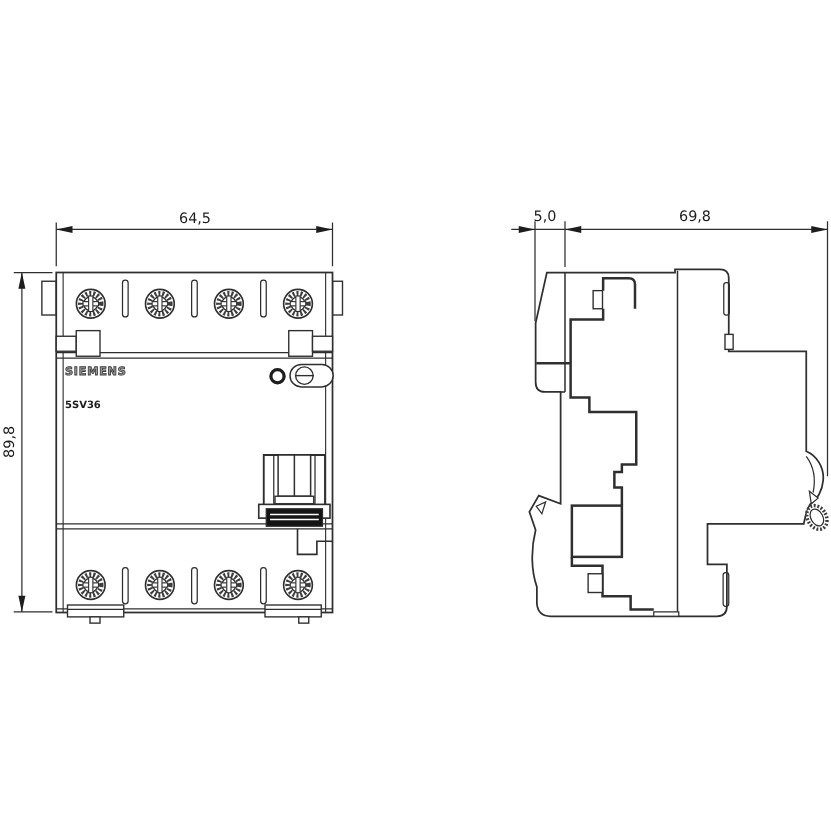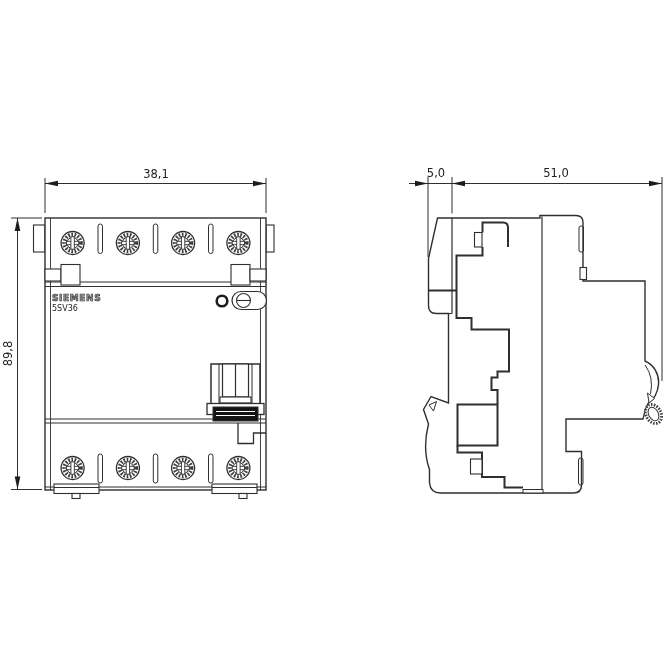--- a/index.html
+++ b/index.html
@@ -24,22 +24,22 @@
     position:absolute;
     left:52px;top:293px;
     font-size:9px;font-weight:bold;letter-spacing:0.6px;
     color:#9a9a9a;
     -webkit-text-stroke:0.7px #3f3f3f;
     line-height:10px;
     text-align:right;
   }
   .model-label{
     position:absolute;
-    left:52px;top:304px;
-    font-size:8px;font-weight:normal;
+    left:52px;top:319px;
+    font-size:8px;font-weight:bold;
     color:#1d1d1d;
     line-height:9px;
   }
 </style>
 </head>
 <body>
 
 <div class="stage">
 
 <svg width="665" height="665" viewBox="0 0 665 665">
@@ -184,25 +184,25 @@
     <g>
       <path d="M428,177 V257 M452,177 V213.5 M662,177 V381"></path>
       <path d="M409,183.5 H662"></path>
       <polygon points="428,183.5 415,180.7 415,186.3" fill="#1d1d1d" stroke="none"></polygon>
       <polygon points="452,183.5 465,180.7 465,186.3" fill="#1d1d1d" stroke="none"></polygon>
       <polygon points="662,183.5 649,180.7 649,186.3" fill="#1d1d1d" stroke="none"></polygon>
     </g>
   </g>
 </svg>
 
-<span class="dim-label" style="left:120px;top:168px;width:72px;">38,1</span>
+<span class="dim-label" style="left:120px;top:168px;width:72px;">64,5</span>
 
 <span class="dim-label vert" style="left:-27px;top:347px;width:70px;">89,8</span>
 
 <span class="dim-label" style="left:412px;top:167px;width:48px;">5,0</span>
 
-<span class="dim-label" style="left:521px;top:167px;width:70px;">51,0</span>
+<span class="dim-label" style="left:521px;top:167px;width:70px;">69,8</span>
 
 <span class="brand-label">SIEMENS</span>
 
 <span class="model-label">5SV36</span>
 
 </div>
 
 </body></html>

